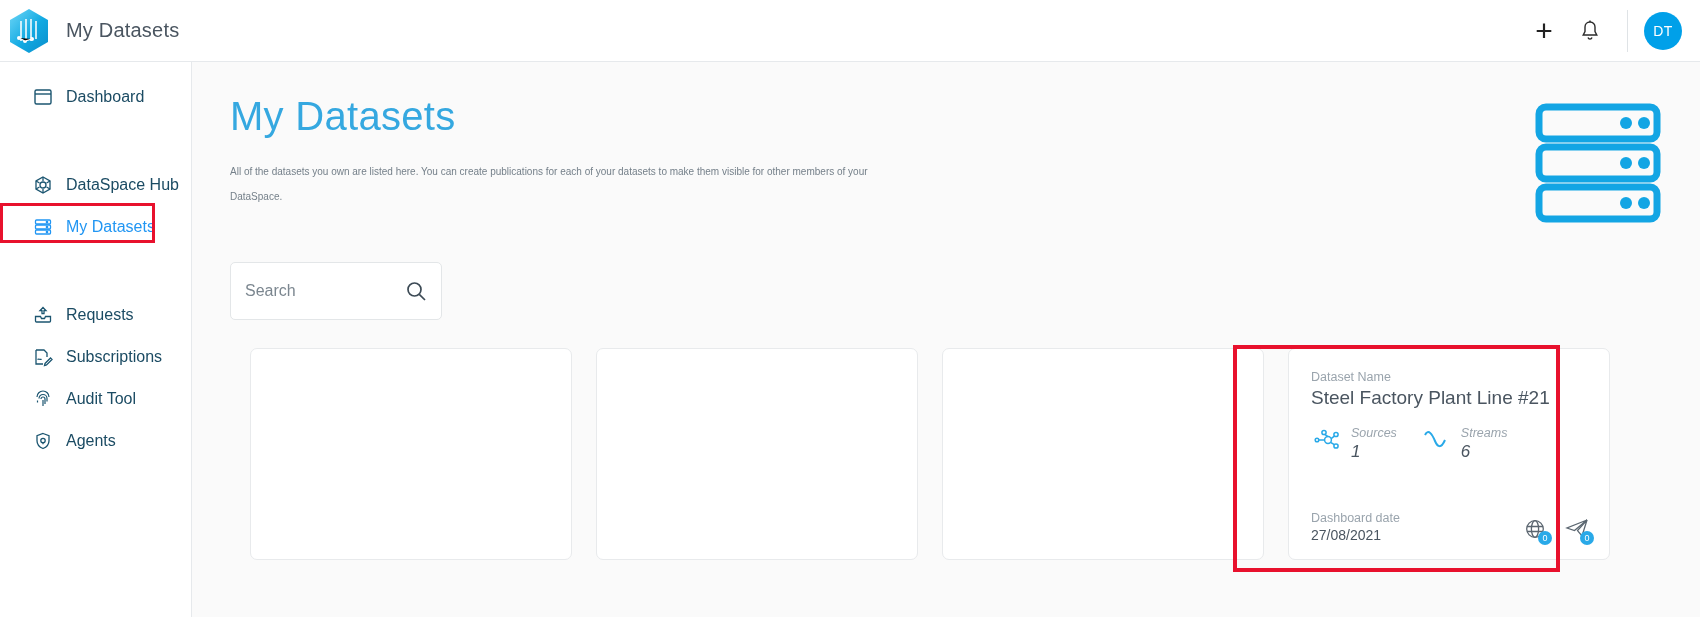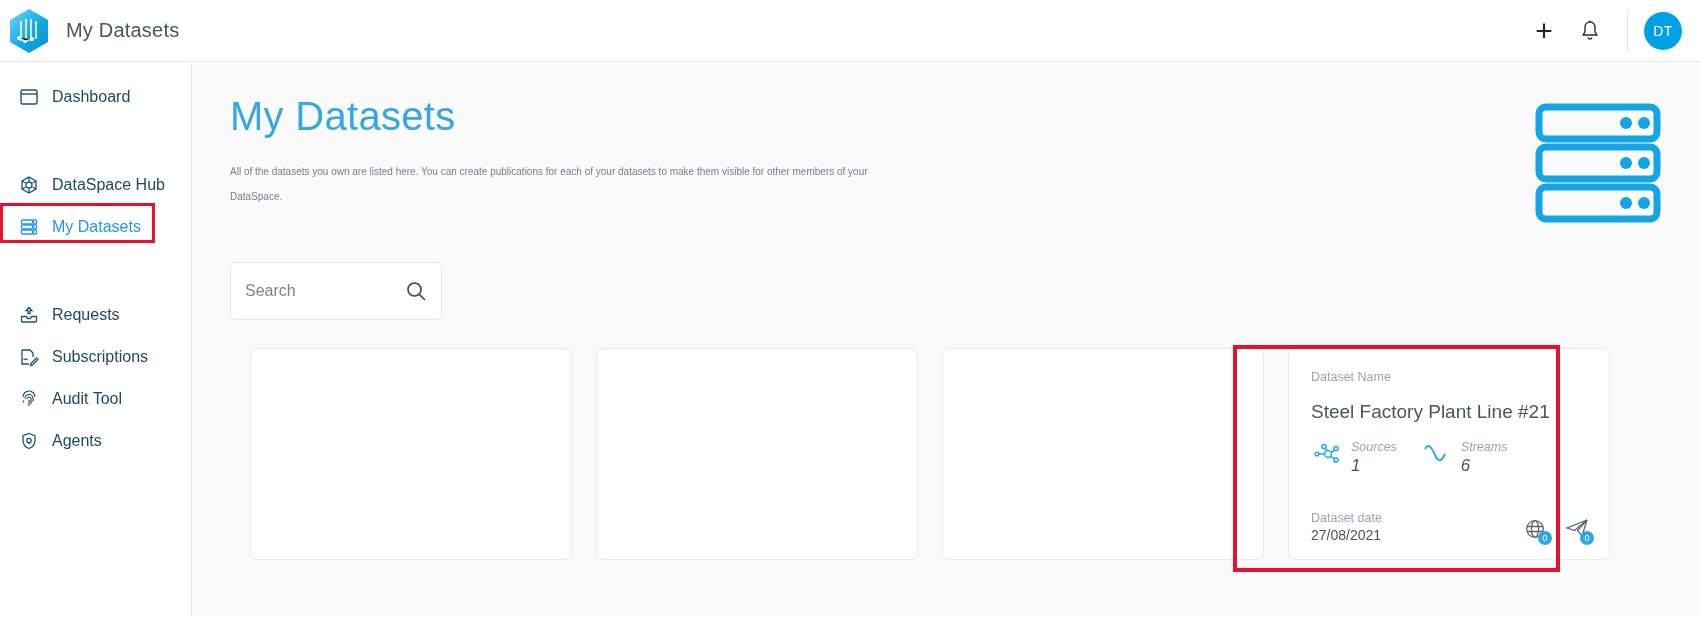--- a/index.html
+++ b/index.html
@@ -48,21 +48,21 @@
   
   .sidebar {
     position: absolute; top: 62px; left: 0;
     width: 192px; height: 555px;
     background: #ffffff;
     border-right: 1px solid #e6e9ec;
     padding-top: 14px;
   }
   .nav-item {
     display: flex; align-items: center;
-    height: 42px; padding-left: 14px;
+    height: 42px; padding-left: 28px;
     color: #1b4b63; font-size: 16px;
     cursor: pointer; position: relative;
   }
   .nav-item .nav-ico {
     width: 30px; min-width: 30px; height: 24px;
     display: flex; align-items: center; justify-content: center;
     color: #1b5570;
   }
   .nav-item .nav-label { margin-left: 8px; white-space: nowrap; }
   .nav-item.active { color: #2196f3; }
@@ -133,21 +133,21 @@
     width: 322px; height: 212px;
     background: #ffffff;
     border: 1px solid #e8eaec;
     border-radius: 7px;
     position: relative;
   }
   .card.filled { padding: 20px 22px; }
   .card-label { font-size: 12.5px; color: #9aa4ad; line-height: 16px; }
   .card-name {
     font-size: 19px; color: #4a5560; font-weight: 400;
-    margin-top: 16px; white-space: nowrap;
+    margin-top: 2px; white-space: nowrap;
   }
   .stats { display: flex; align-items: flex-start; margin-top: 14px; }
   .stat { display: flex; align-items: flex-start; }
   .stat + .stat { margin-left: 24px; }
   .stat-ico { width: 34px; height: 34px; display: flex; align-items: center; justify-content: center; color: #29a9e8; }
   .stat-text { margin-left: 6px; font-style: italic; }
   .stat-k { font-size: 12.5px; color: #9aa4ad; line-height: 15px; }
   .stat-v { font-size: 17px; color: #4a5560; line-height: 22px; }
   .card-foot {
     position: absolute; left: 22px; bottom: 16px; right: 18px;
@@ -382,21 +382,21 @@
             </span>
             <span class="stat-text">
               <span class="stat-k">Streams</span><br>
               <span class="stat-v">6</span>
             </span>
           </div>
         </div>
 
         <div class="card-foot">
           <div class="foot-date">
-            <div class="card-label">Dataset date</div>
+            <div class="card-label">Dashboard date</div>
             <div class="date-v">27/08/2021</div>
           </div>
           <div class="foot-icons">
             <span class="foot-ico">
               <svg width="22" height="22" viewBox="0 0 22 22" fill="none" stroke="currentColor" stroke-width="1.3">
                 <circle cx="11" cy="11" r="8.3"></circle>
                 <ellipse cx="11" cy="11" rx="3.6" ry="8.3"></ellipse>
                 <path d="M3 8.5h16M3 13.5h16"></path>
               </svg>
               <span class="badge">0</span>

